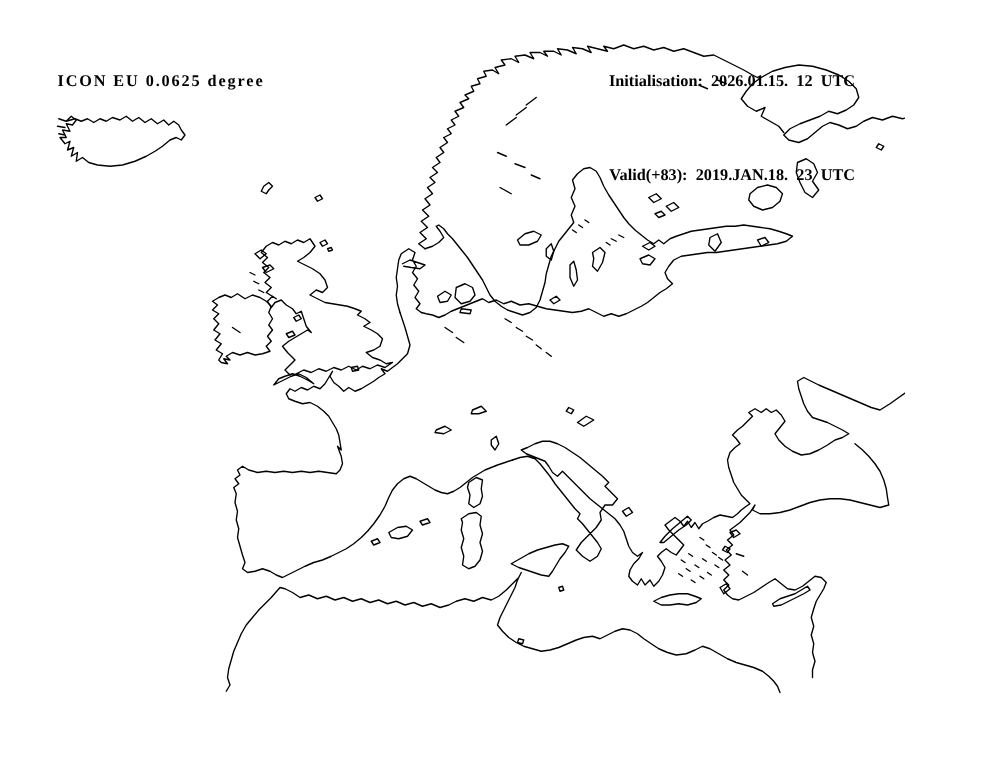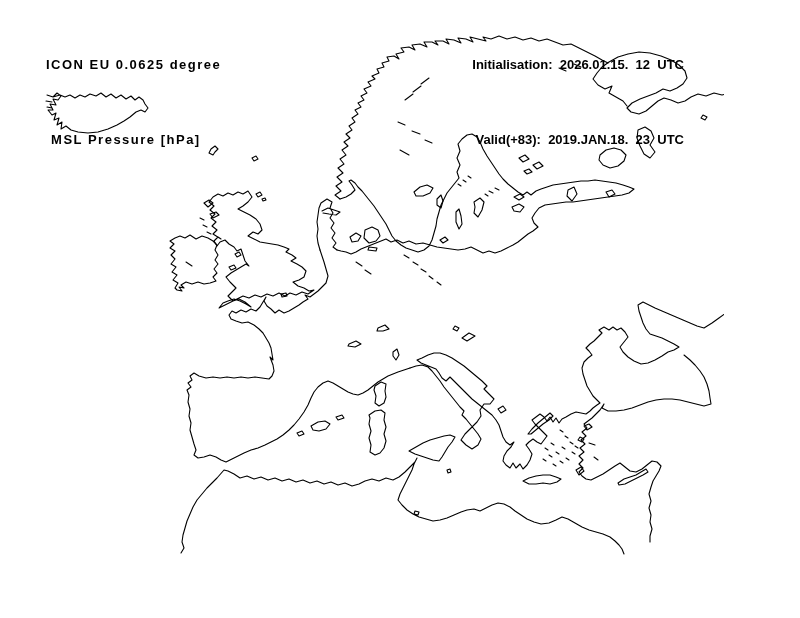--- a/index.html
+++ b/index.html
@@ -1,32 +1,31 @@
 <!DOCTYPE html>
 <html><head>
 <meta charset="utf-8">
 <style>
   html,body{margin:0;padding:0;background:#ffffff;}
   .screen{position:relative;width:724px;height:618px;background:#ffffff;overflow:hidden;
-          font-family:Liberation Sans, sans-serif;color:#000;}
+          font-family:Liberation Serif, serif;color:#000;}
   .hdr{position:absolute;top:2px;font-size:13px;font-weight:bold;line-height:25px;
        white-space:pre;color:#000;}
   .hdr-left{left:46px;letter-spacing:1.5px;}
   .hdr-right{right:40px;text-align:right;letter-spacing:0px;}
   .mapsvg{position:absolute;left:0;top:0;}
   .mapsvg path{fill:none;stroke-width:1.1px;}
 </style>
 </head>
 <body>
 
 <div class="screen">
 
   <div class="hdr hdr-left">
     <div>ICON EU 0.0625 degree</div>
-    <div> MSL Pressure [hPa]</div>
   </div>
 
   <div class="hdr hdr-right">
     <div>Initialisation:  2026.01.15.  12  UTC</div>
     <div>Valid(+83):  2019.JAN.18.  23  UTC</div>
   </div>
 
   <svg class="mapsvg" width="800" height="618" viewBox="0 0 800 618">
     <g stroke-linejoin="round" stroke-linecap="round" stroke="#000000">
 

